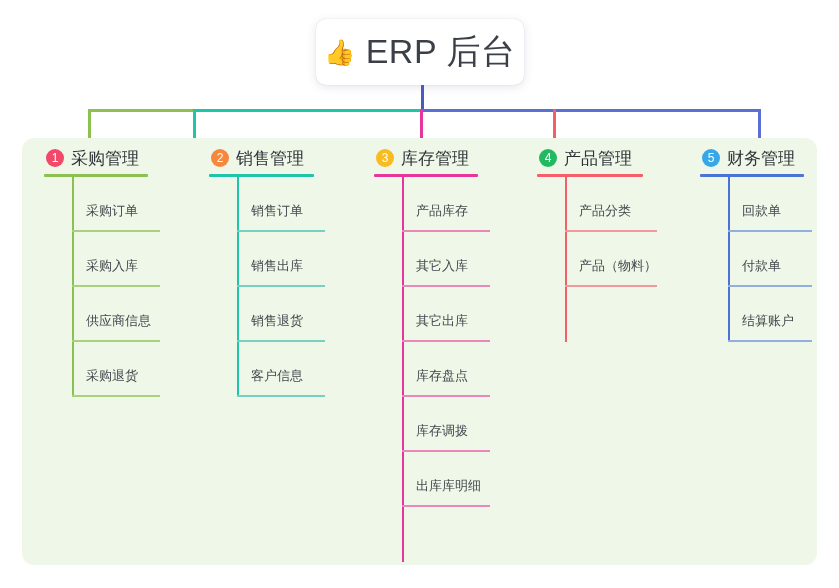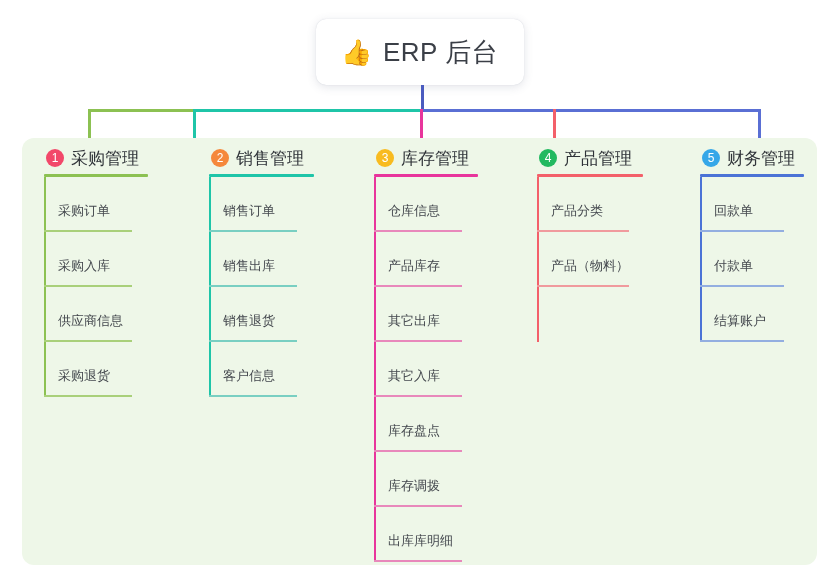--- a/index.html
+++ b/index.html
@@ -19,21 +19,21 @@
     width:208px;height:66px;
     background:#ffffff;
     border-radius:10px;
     box-shadow:0 2px 10px rgba(80,90,120,.16),0 0 1px rgba(80,90,120,.25);
     display:flex;align-items:center;justify-content:center;
     gap:10px;
     box-sizing:border-box;
   }
   .title-emoji{font-size:25px;line-height:1;}
   .title-text{
-    font-size:26px;color:#3b3f47;letter-spacing:.5px;white-space:nowrap;
+    font-size:34px;color:#3b3f47;letter-spacing:.5px;white-space:nowrap;
   }
 
   
   .conn{position:absolute;}
 
   
   .panel{
     position:absolute;
     left:22px;top:138px;
     width:795px;height:427px;
@@ -53,21 +53,21 @@
     color:#fff;font-size:12px;line-height:18px;
     text-align:center;font-weight:400;
     flex:0 0 18px;
   }
   .col-title{
     font-size:17px;color:#2f3338;white-space:nowrap;
   }
   .head-rule{
     height:3px;margin-top:4px;border-radius:1px;
   }
-  .items{position:relative;margin-top:0;}
+  .items{position:relative;margin-top:0;margin-left:28px;}
   .stem{
     position:absolute;left:0;top:0;width:2px;
   }
   .item{
     position:relative;
     height:55px;
     box-sizing:border-box;
   }
   .item-label{
     position:absolute;left:14px;bottom:12px;
@@ -156,33 +156,29 @@
       </div>
       <div class="col" style="left: 374px;">
         <div class="col-head">
           <span class="badge" style="background: rgb(248, 187, 32);">3</span>
           <span class="col-title">库存管理</span>
         </div>
         <div class="head-rule" style="background: rgb(232, 53, 156); width: 104px;"></div>
         <div class="items" style="height: 385px;">
           <div class="stem" style="background: rgb(232, 53, 156); height: 385px;"></div>
           <div class="item">
-            <span class="item-label">仓库信息</span>
-            <div class="item-rule" style="background: rgb(232, 136, 187); width: 88px;"></div>
-          </div>
-          <div class="item">
             <span class="item-label">产品库存</span>
             <div class="item-rule" style="background: rgb(232, 136, 187); width: 88px;"></div>
           </div>
           <div class="item">
+            <span class="item-label">其它入库</span>
+            <div class="item-rule" style="background: rgb(232, 136, 187); width: 88px;"></div>
+          </div>
+          <div class="item">
             <span class="item-label">其它出库</span>
-            <div class="item-rule" style="background: rgb(232, 136, 187); width: 88px;"></div>
-          </div>
-          <div class="item">
-            <span class="item-label">其它入库</span>
             <div class="item-rule" style="background: rgb(232, 136, 187); width: 88px;"></div>
           </div>
           <div class="item">
             <span class="item-label">库存盘点</span>
             <div class="item-rule" style="background: rgb(232, 136, 187); width: 88px;"></div>
           </div>
           <div class="item">
             <span class="item-label">库存调拨</span>
             <div class="item-rule" style="background: rgb(232, 136, 187); width: 88px;"></div>
           </div>

